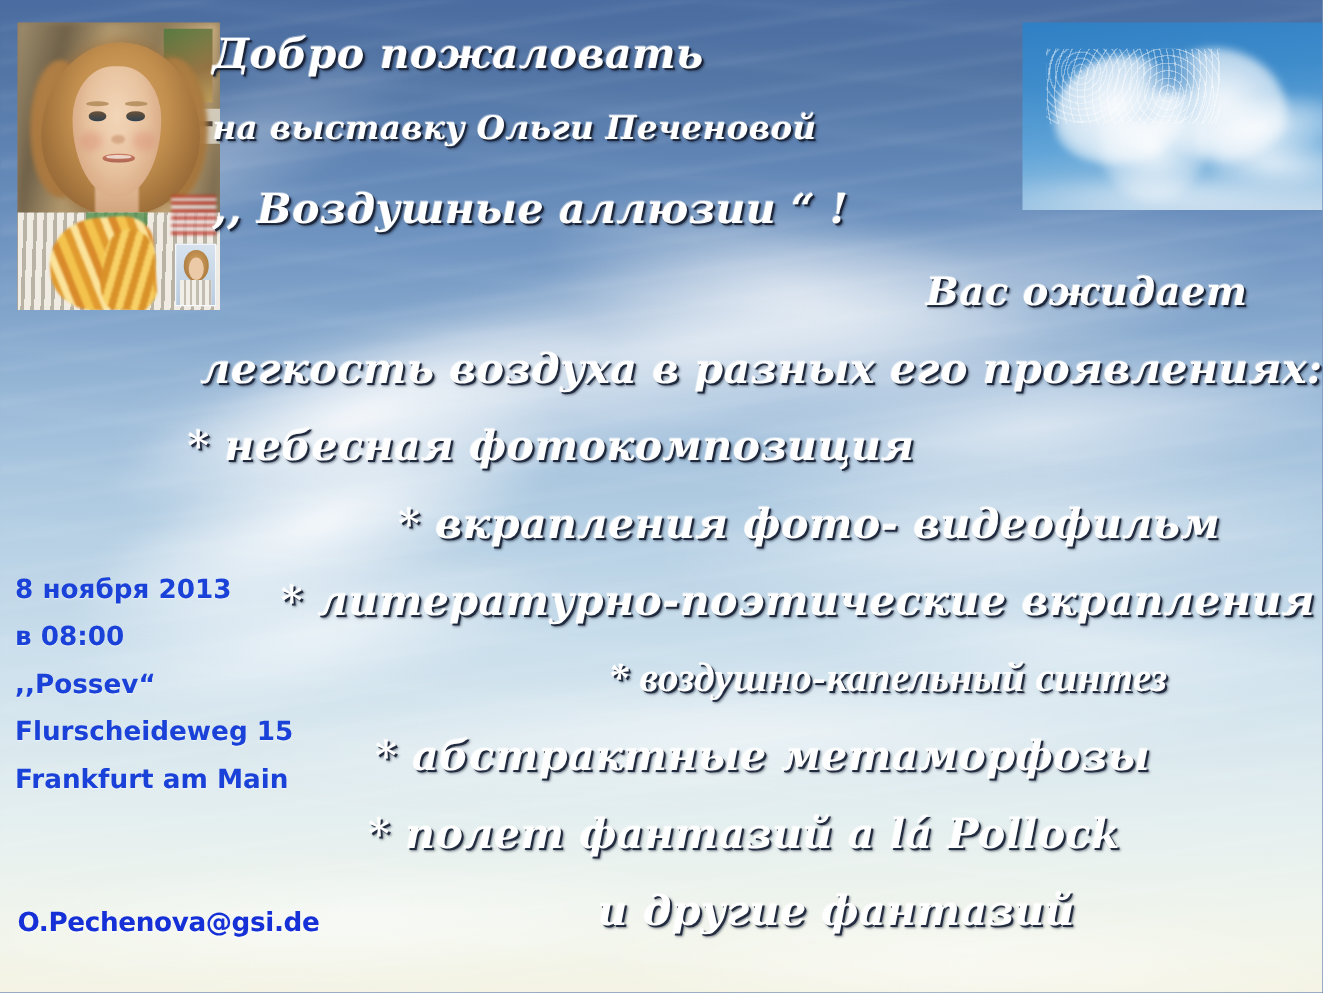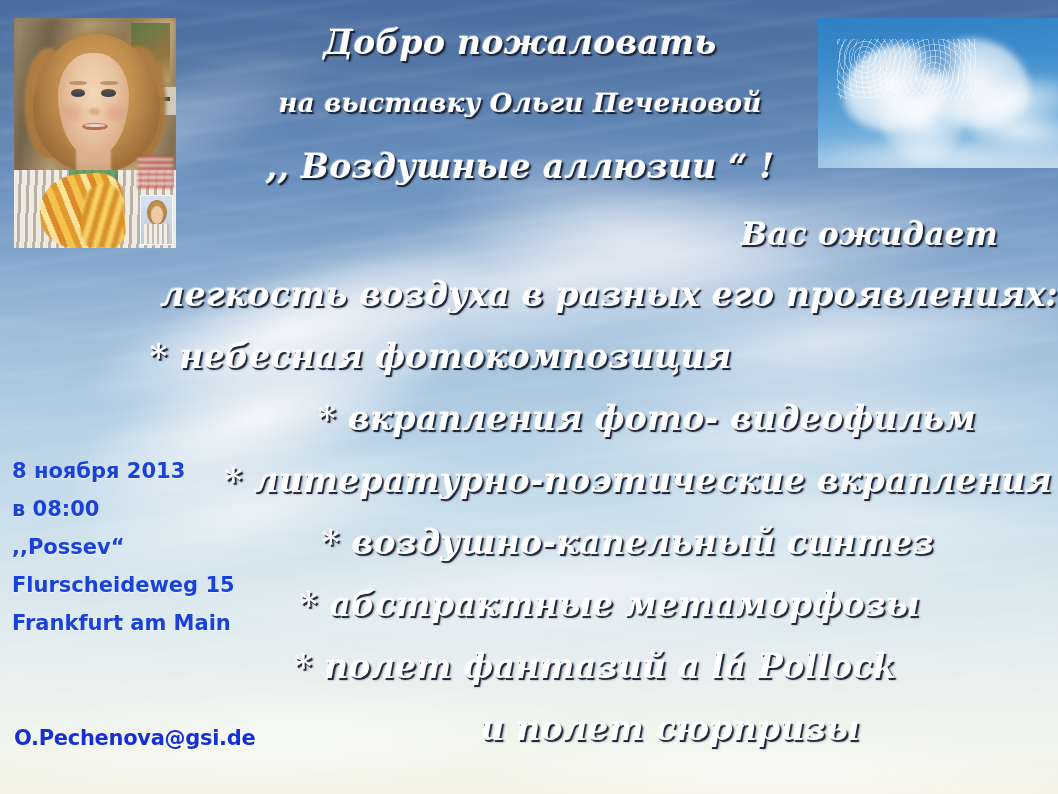--- a/index.html
+++ b/index.html
@@ -307,21 +307,21 @@
       2.4px 2.4px 2px rgba(20,30,50,.55),
       -0.6px -0.6px 0 rgba(255,255,255,.4);
   }
   .h1{font-size:33px;line-height:57px;}
   .h2{font-size:26px;line-height:64px;}
   .h3{font-size:33px;line-height:64px;}
   .b-await{font-size:31px;line-height:60px;}
   .b-lead{font-size:33px;line-height:62px;}
   .b-item{font-size:33px;line-height:62px;}
   .b-last{font-size:33px;line-height:62px;}
-  .al-c{text-align:center;}
+  .al-c{text-align:left;}
 
   
   .venue{
     position:absolute;left:12px;top:452px;width:300px;
   }
   .v-line{
     color:#1b42d8;
     font-family:"DejaVu Sans",sans-serif;
     font-weight:700;
     font-size:21px;
@@ -414,27 +414,27 @@
     <div class="line b-await" style="text-align:right;padding-right:60px;">Вас ожидает</div>
 
     <div class="line b-lead" style="text-align:right;padding-right:0px;">легкость воздуха в разных его проявлениях:</div>
 
     <div class="line b-item" style="text-align:left;padding-right:112px;">* небесная фотокомпозиция</div>
 
     <div class="line b-item" style="text-align:right;padding-right:82px;">* вкрапления фото- видеофильм</div>
 
     <div class="line b-item" style="text-align:right;padding-right:6px;">* литературно-поэтические вкрапления</div>
 
-    <div class="line b-item" style="text-align:right;padding-right:124px;">* воздушно-капельный синтез</div>
+    <div class="line b-item" style="text-align:right;padding-right:124px;font-family:Liberation Serif, serif;">* воздушно-капельный синтез</div>
 
     <div class="line b-item" style="text-align:right;padding-right:138px;">* абстрактные метаморфозы</div>
 
     <div class="line b-item" style="text-align:right;padding-right:162px;">* полет фантазий a lá Pollock</div>
 
-    <div class="line b-last" style="text-align:right;padding-right:198px;">и полет сюрпризы</div>
+    <div class="line b-last" style="text-align:right;padding-right:198px;">и другие фантазий</div>
   </div>
 
   <div class="venue">
     <div class="v-line">8 ноября 2013</div>
     <div class="v-line">в 08:00</div>
     <div class="v-line">,,Possev“</div>
     <div class="v-line">Flurscheideweg 15</div>
     <div class="v-line">Frankfurt am Main</div>
   </div>
 

